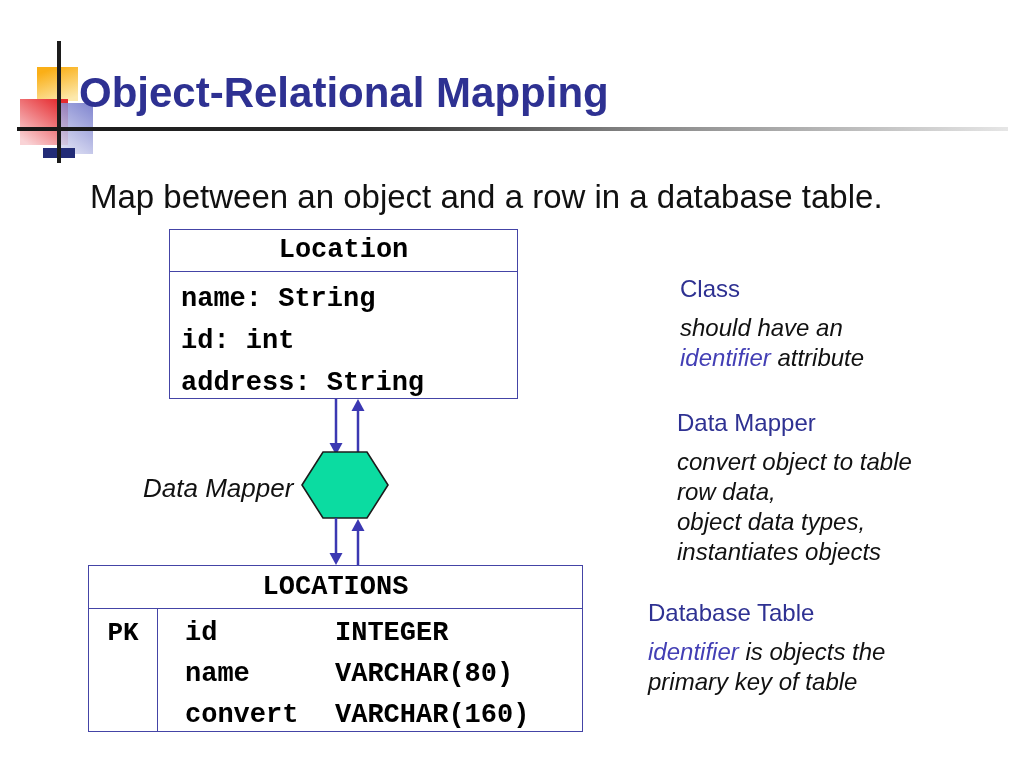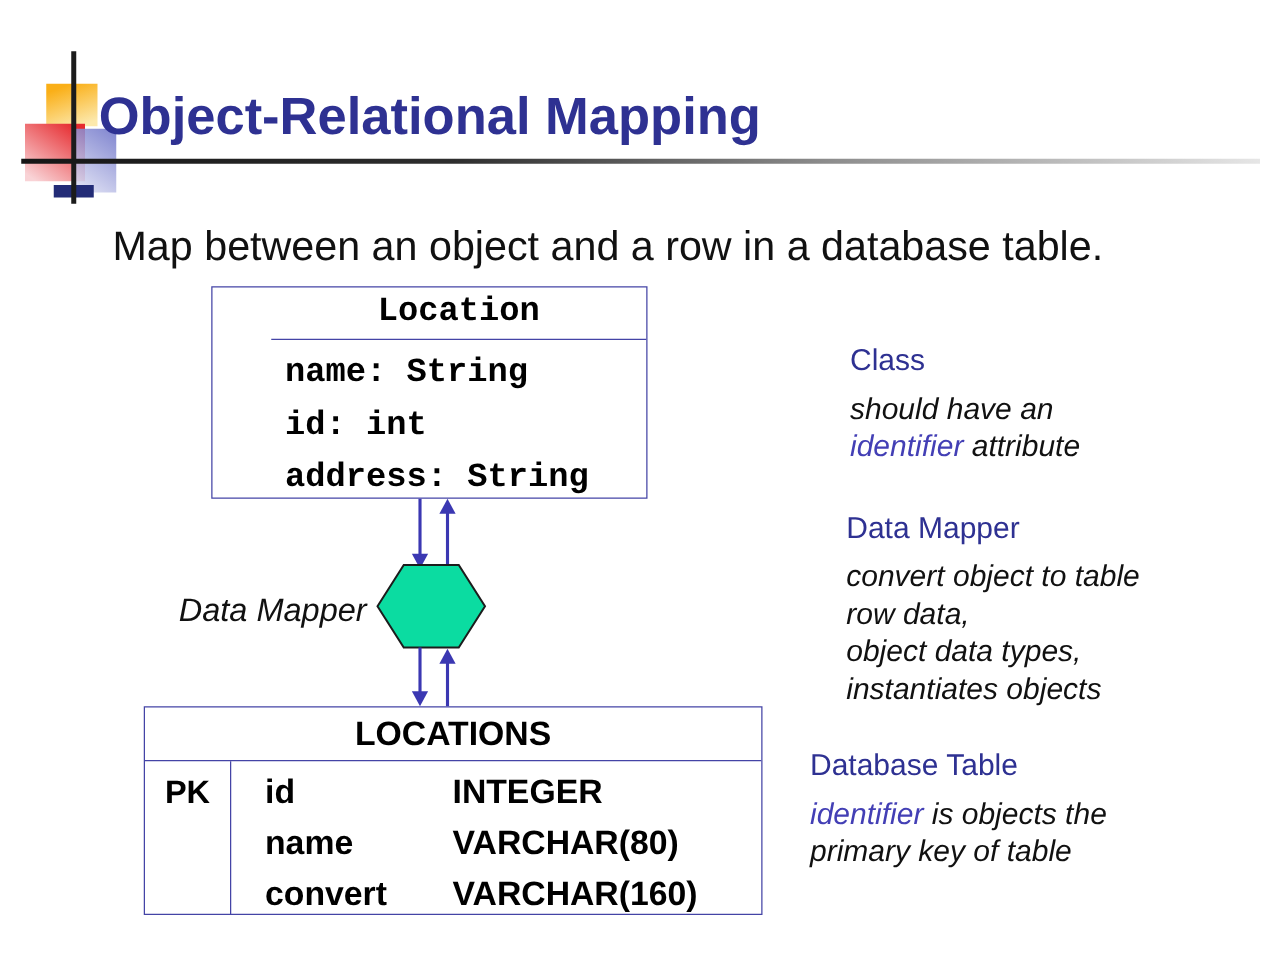--- a/index.html
+++ b/index.html
@@ -49,21 +49,21 @@
     position: absolute; left: 78px; top: 166px; margin: 12px;
     font-size: 33px; color: #111111; line-height: 1.15;
   }
 
   
   .uml-class {
     position: absolute; left: 169px; top: 229px; width: 349px; height: 170px;
     border: 1px solid var(--box-border, #4444a6);
     background: #ffffff; box-sizing: border-box;
     font-family: "Liberation Mono", "DejaVu Sans Mono", monospace;
-    font-weight: bold; font-size: 27px; color: #000000; padding-left: 47px;
+    font-weight: bold; font-size: 27px; color: #000000;
   }
   .uml-header {
     height: 41px; line-height: 41px; text-align: center;
     border-bottom: 1px solid var(--box-border, #4444a6);
   }
   .uml-body { padding: 6px 0 0 11px; }
   .uml-attr { line-height: 42px; white-space: pre; }
 
   
   .connector-layer {
@@ -78,24 +78,24 @@
     stroke-width: 1.6;
   }
 
   .mapper-label {
     position: absolute; left: 143px; top: 473px; width: 150px;
     font-size: 26px; font-style: italic; color: #111111; white-space: nowrap;
   }
 
   
   .db-table {
-    position: absolute; left: 115px; top: 565px; width: 495px; height: 167px;
+    position: absolute; left: 88px; top: 565px; width: 495px; height: 167px;
     border: 1px solid var(--box-border, #4444a6);
     background: #ffffff; box-sizing: border-box;
-    font-family: Liberation Sans, sans-serif;
+    font-family: Liberation Mono, monospace;
     font-weight: bold; font-size: 27px; color: #000000;
   }
   .db-header {
     height: 42px; line-height: 42px; text-align: center;
     border-bottom: 1px solid var(--box-border, #4444a6);
   }
   .db-body { display: flex; height: 123px; justify-content: space-between; }
   .pk-cell {
     width: 69px; box-sizing: border-box; flex: 0 0 69px;
     border-right: 1px solid var(--box-border, #4444a6);

